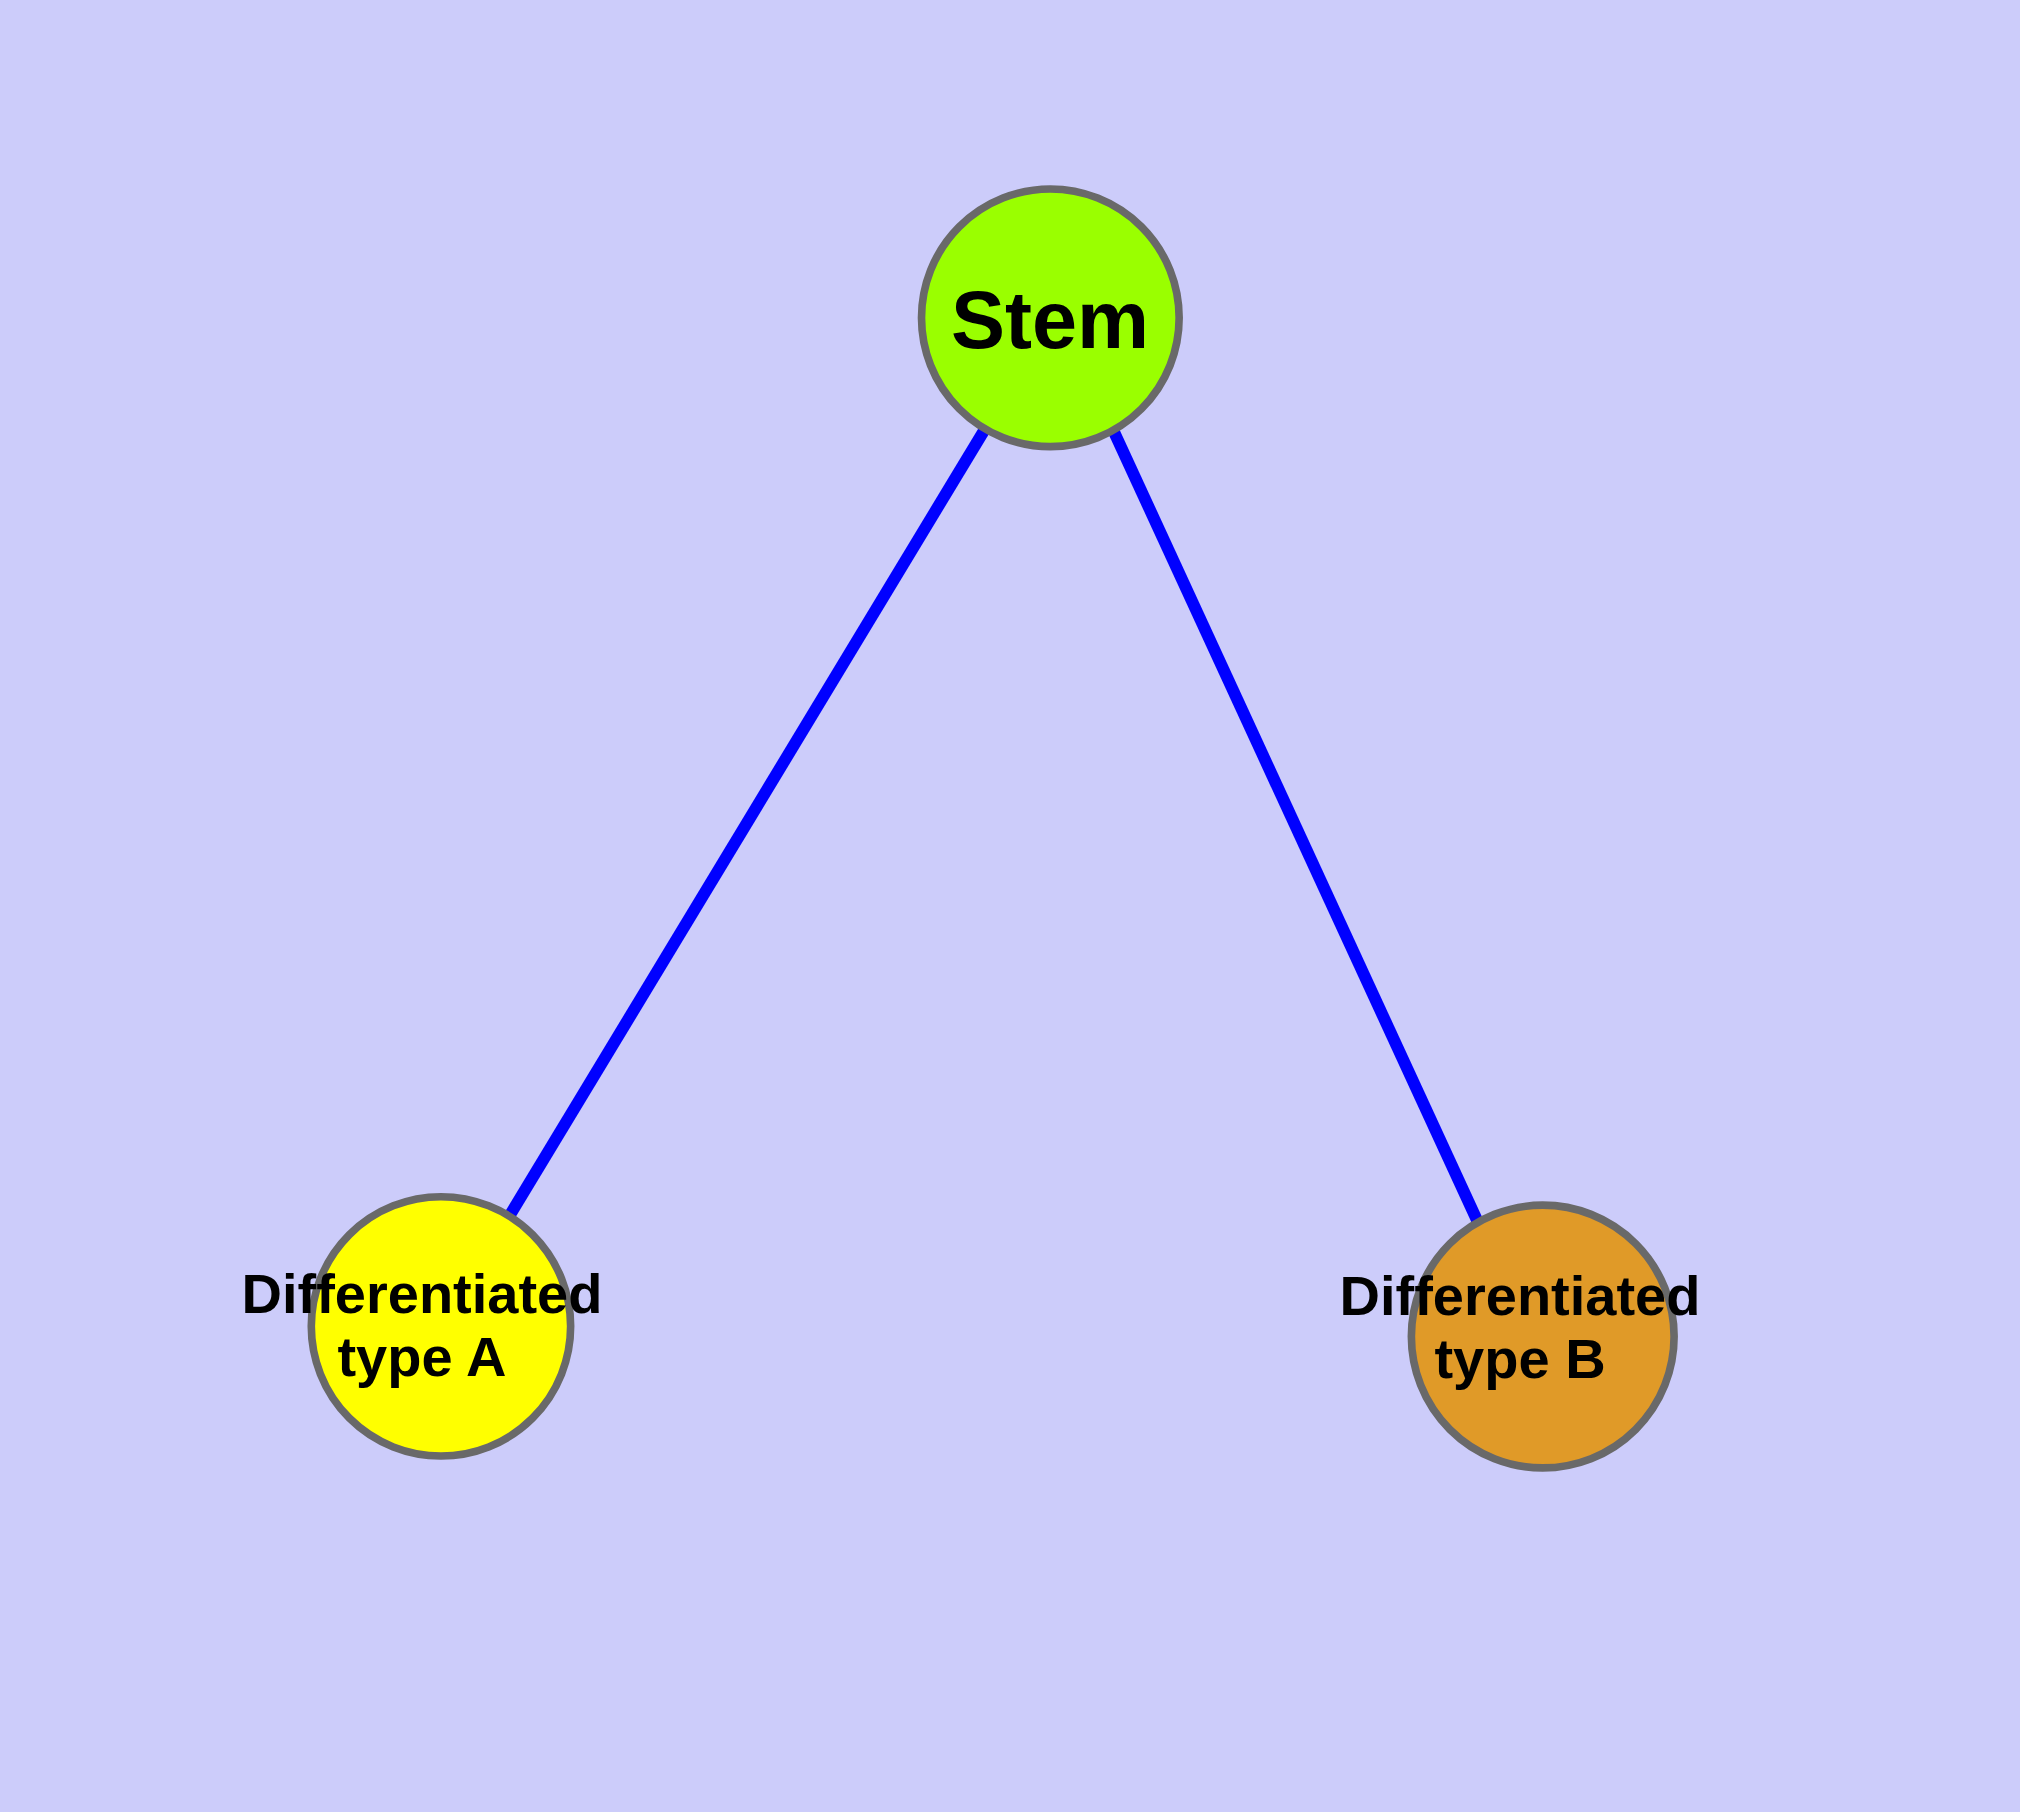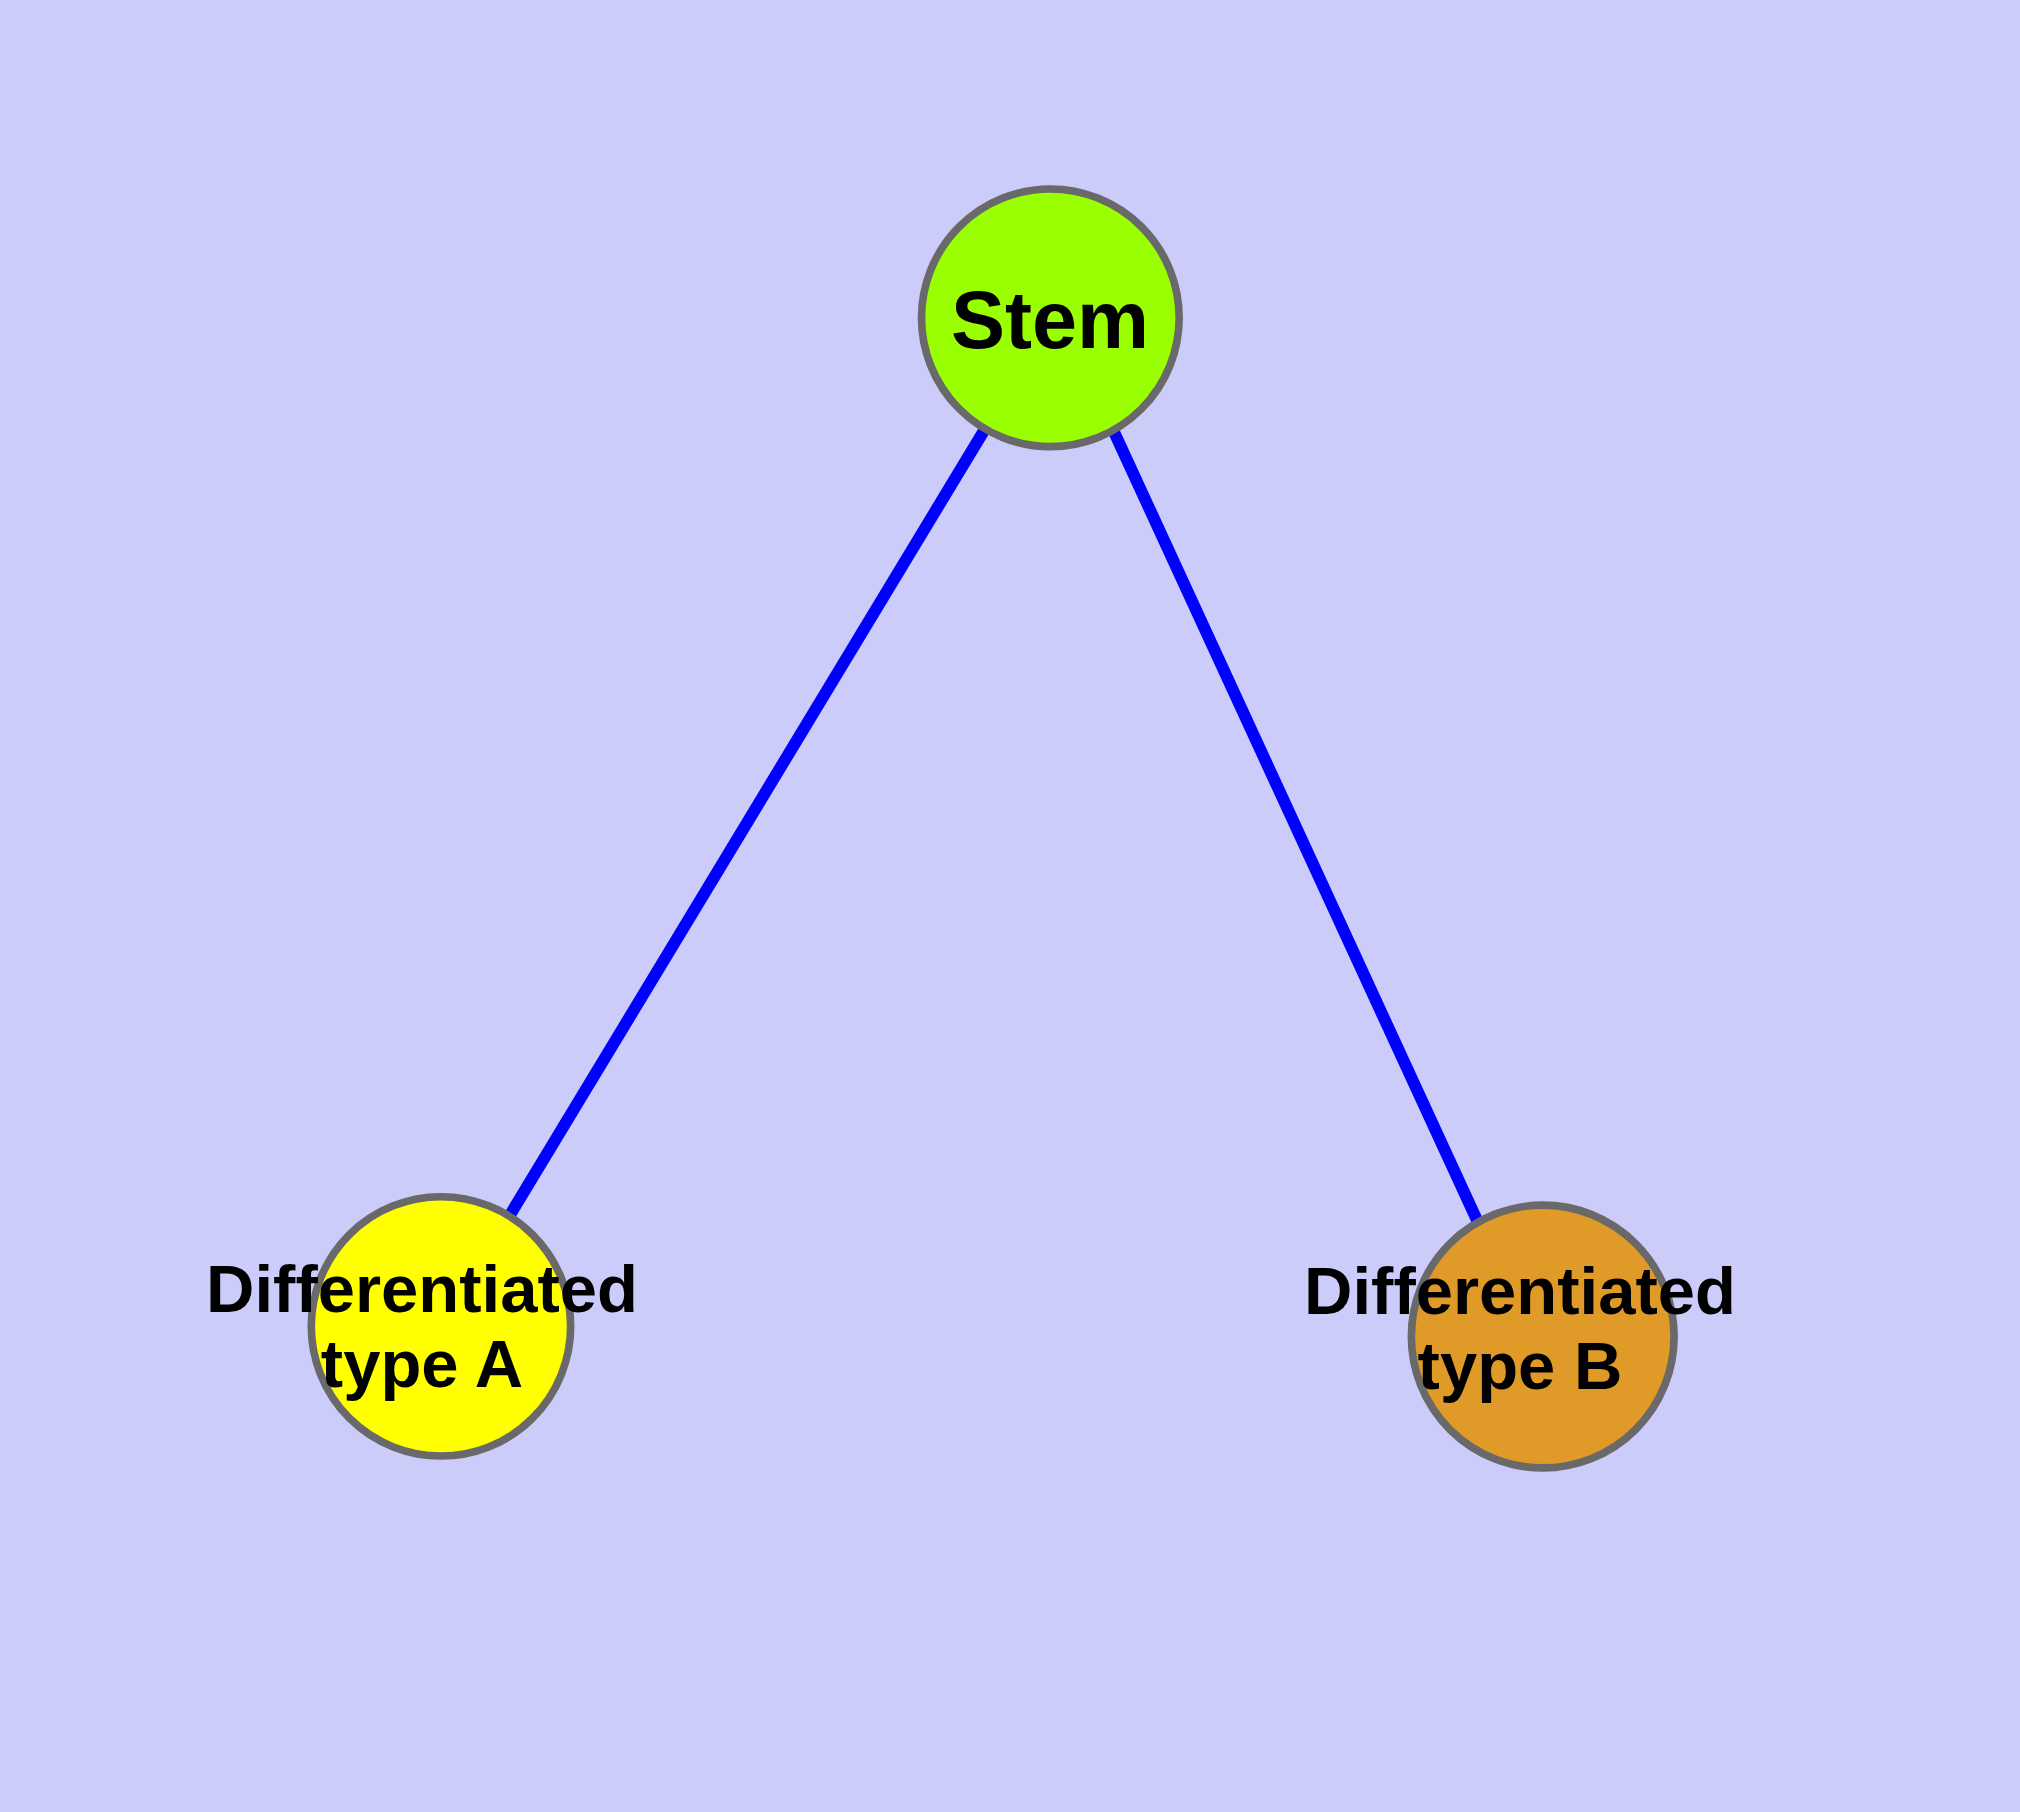--- a/index.html
+++ b/index.html
@@ -44,21 +44,21 @@
     text-align: center;
     line-height: 1.12;
     white-space: pre;
     pointer-events: none;
     transform: translate(-50%, -50%);
   }
   .label-stem {
     font-size: 81px;
   }
   .label-leaf {
-    font-size: 67px;
+    font-size: 56px;
   }
 </style>
 </head>
 <body>
 
 <div id="graph-canvas" style="width: 2021px; height: 1812px; background: rgb(204, 204, 250);">
 
   <svg id="graph-svg" viewBox="0 0 2384 2138">
     <g>
       <line class="edge-line" x1="1162" y1="506" x2="600" y2="1436" stroke="#0000ff"></line>

